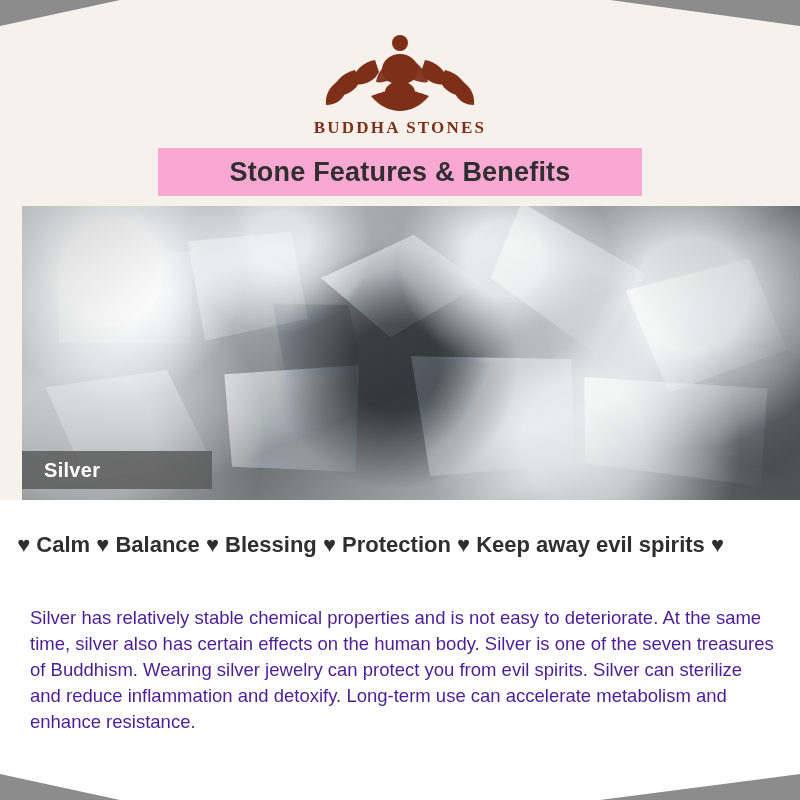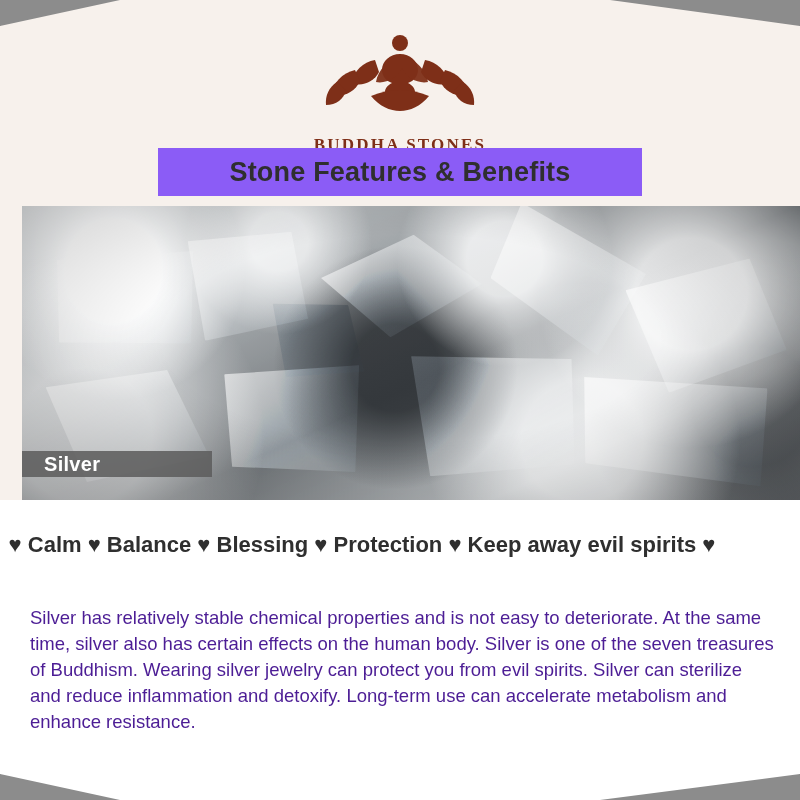--- a/index.html
+++ b/index.html
@@ -75,36 +75,36 @@
     top: 26px; left: 0;
     width: 800px;
     text-align: center;
     z-index: 3;
   }
   .lotus-logo {
     display: block;
     margin: 0 auto;
   }
   .brand-name {
-    margin-top: 17px;
+    margin-top: 0;
     font-size: 17px;
     letter-spacing: 2.2px;
     font-weight: bold;
     color: #7e2f18;
     font-family: "Liberation Serif", serif;
   }
 
   
   .title-band {
     position: absolute;
     top: 148px;
     left: 158px;
     width: 484px;
     height: 48px;
-    background: #8b5cf6;
+    background: #f9a8d4;
     display: flex;
     align-items: center;
     justify-content: center;
     z-index: 4;
   }
   .title-band .title-text {
     font-size: 27px;
     font-weight: bold;
     color: #2f2f2f;
     letter-spacing: 0.2px;
@@ -157,42 +157,42 @@
     position: absolute;
     inset: 0;
     background: radial-gradient(ellipse at 50% 45%, rgba(0,0,0,0) 45%, rgba(0,0,0,0.22) 100%);
   }
 
   
   .stone-tag {
     position: absolute;
     left: 22px;
     top: 451px;
-    height: 26px;
+    height: 38px;
     min-width: 168px;
     background: rgba(92,92,92,0.86);
     display: flex;
     align-items: center;
     padding-left: 22px;
     z-index: 5;
   }
   .stone-tag .stone-name {
     color: #ffffff;
     font-size: 20px;
     font-weight: bold;
     letter-spacing: 0.3px;
   }
 
   
   .benefits {
     position: absolute;
     top: 532px;
     left: 0;
     width: 724px;
-    text-align: center;
+    text-align: right;
     z-index: 4;
     font-size: 22px;
     font-weight: bold;
     color: #2f2f2f;
     white-space: nowrap;
   }
 
   
   .description {
     position: absolute;

